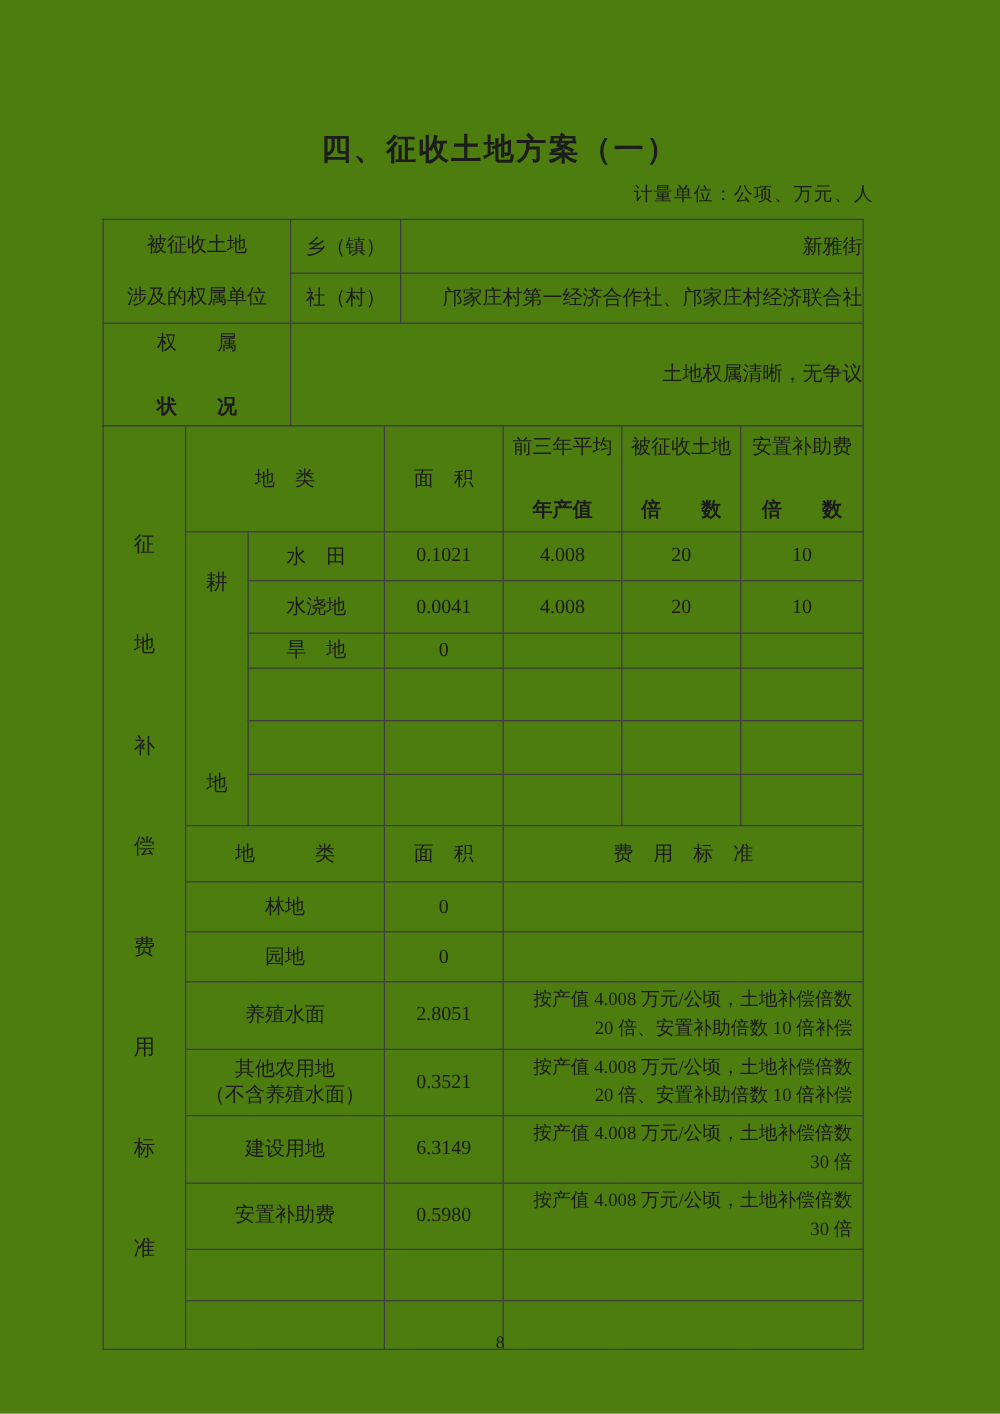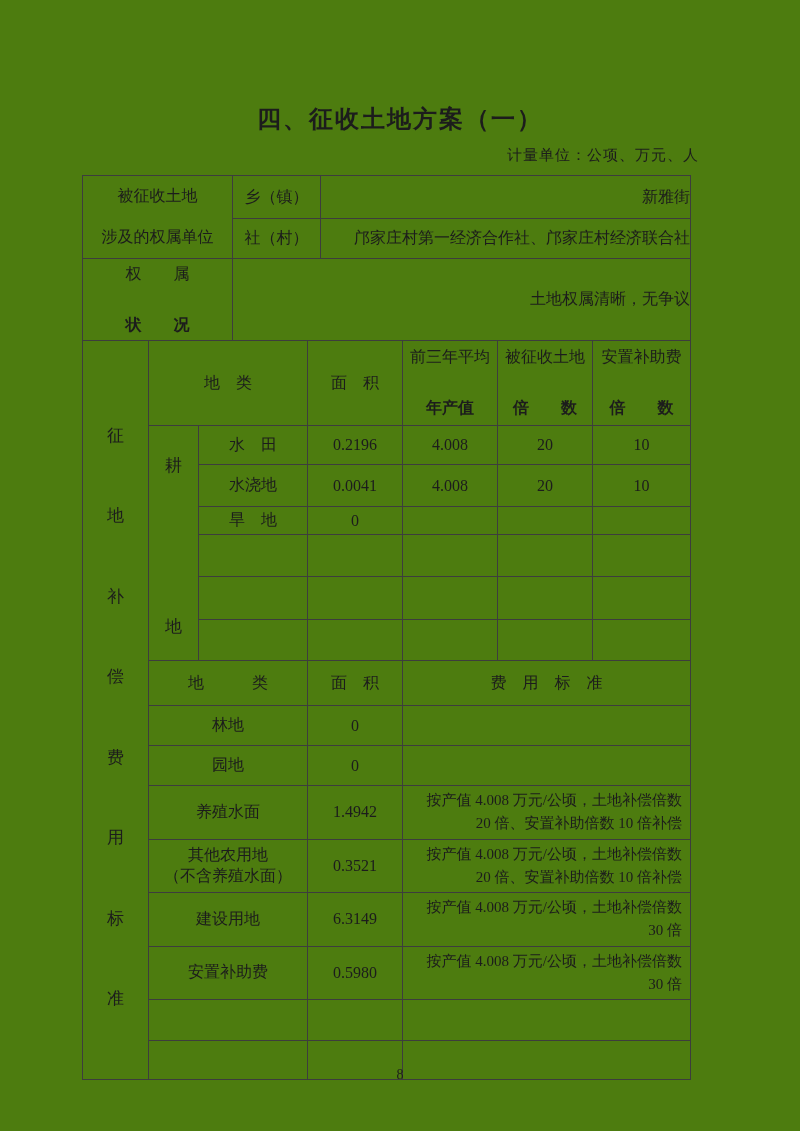--- a/index.html
+++ b/index.html
@@ -135,21 +135,21 @@
       </tr>
 
       <tr style="height:37px">
         <td rowspan="6">
           <div class="geng-label">
                 <div>耕</div>
                 <div>地</div>
               </div>
         </td>
         <td>水　田</td>
-        <td>0.2196</td>
+        <td>0.1021</td>
         <td>4.008</td>
         <td>20</td>
         <td>10</td>
       </tr>
       <tr style="height:40px">
         <td>水浇地</td>
         <td>0.0041</td>
         <td>4.008</td>
         <td>20</td>
         <td>10</td>
@@ -194,21 +194,21 @@
         <td>0</td>
         <td colspan="3" class="std"></td>
       </tr>
       <tr style="height:40px">
         <td colspan="2">园地</td>
         <td>0</td>
         <td colspan="3" class="std"></td>
       </tr>
       <tr style="height:43px">
         <td colspan="2">养殖水面</td>
-        <td>1.4942</td>
+        <td>2.8051</td>
         <td colspan="3" class="std">按产值 4.008 万元/公顷，土地补偿倍数 20 倍、安置补助倍数 10 倍补偿</td>
       </tr>
       <tr style="height:53px">
         <td colspan="2">
           <div>其他农用地</div>
           <div>（不含养殖水面）</div>
         </td>
         <td>0.3521</td>
         <td colspan="3" class="std">按产值 4.008 万元/公顷，土地补偿倍数 20 倍、安置补助倍数 10 倍补偿</td>
       </tr>

